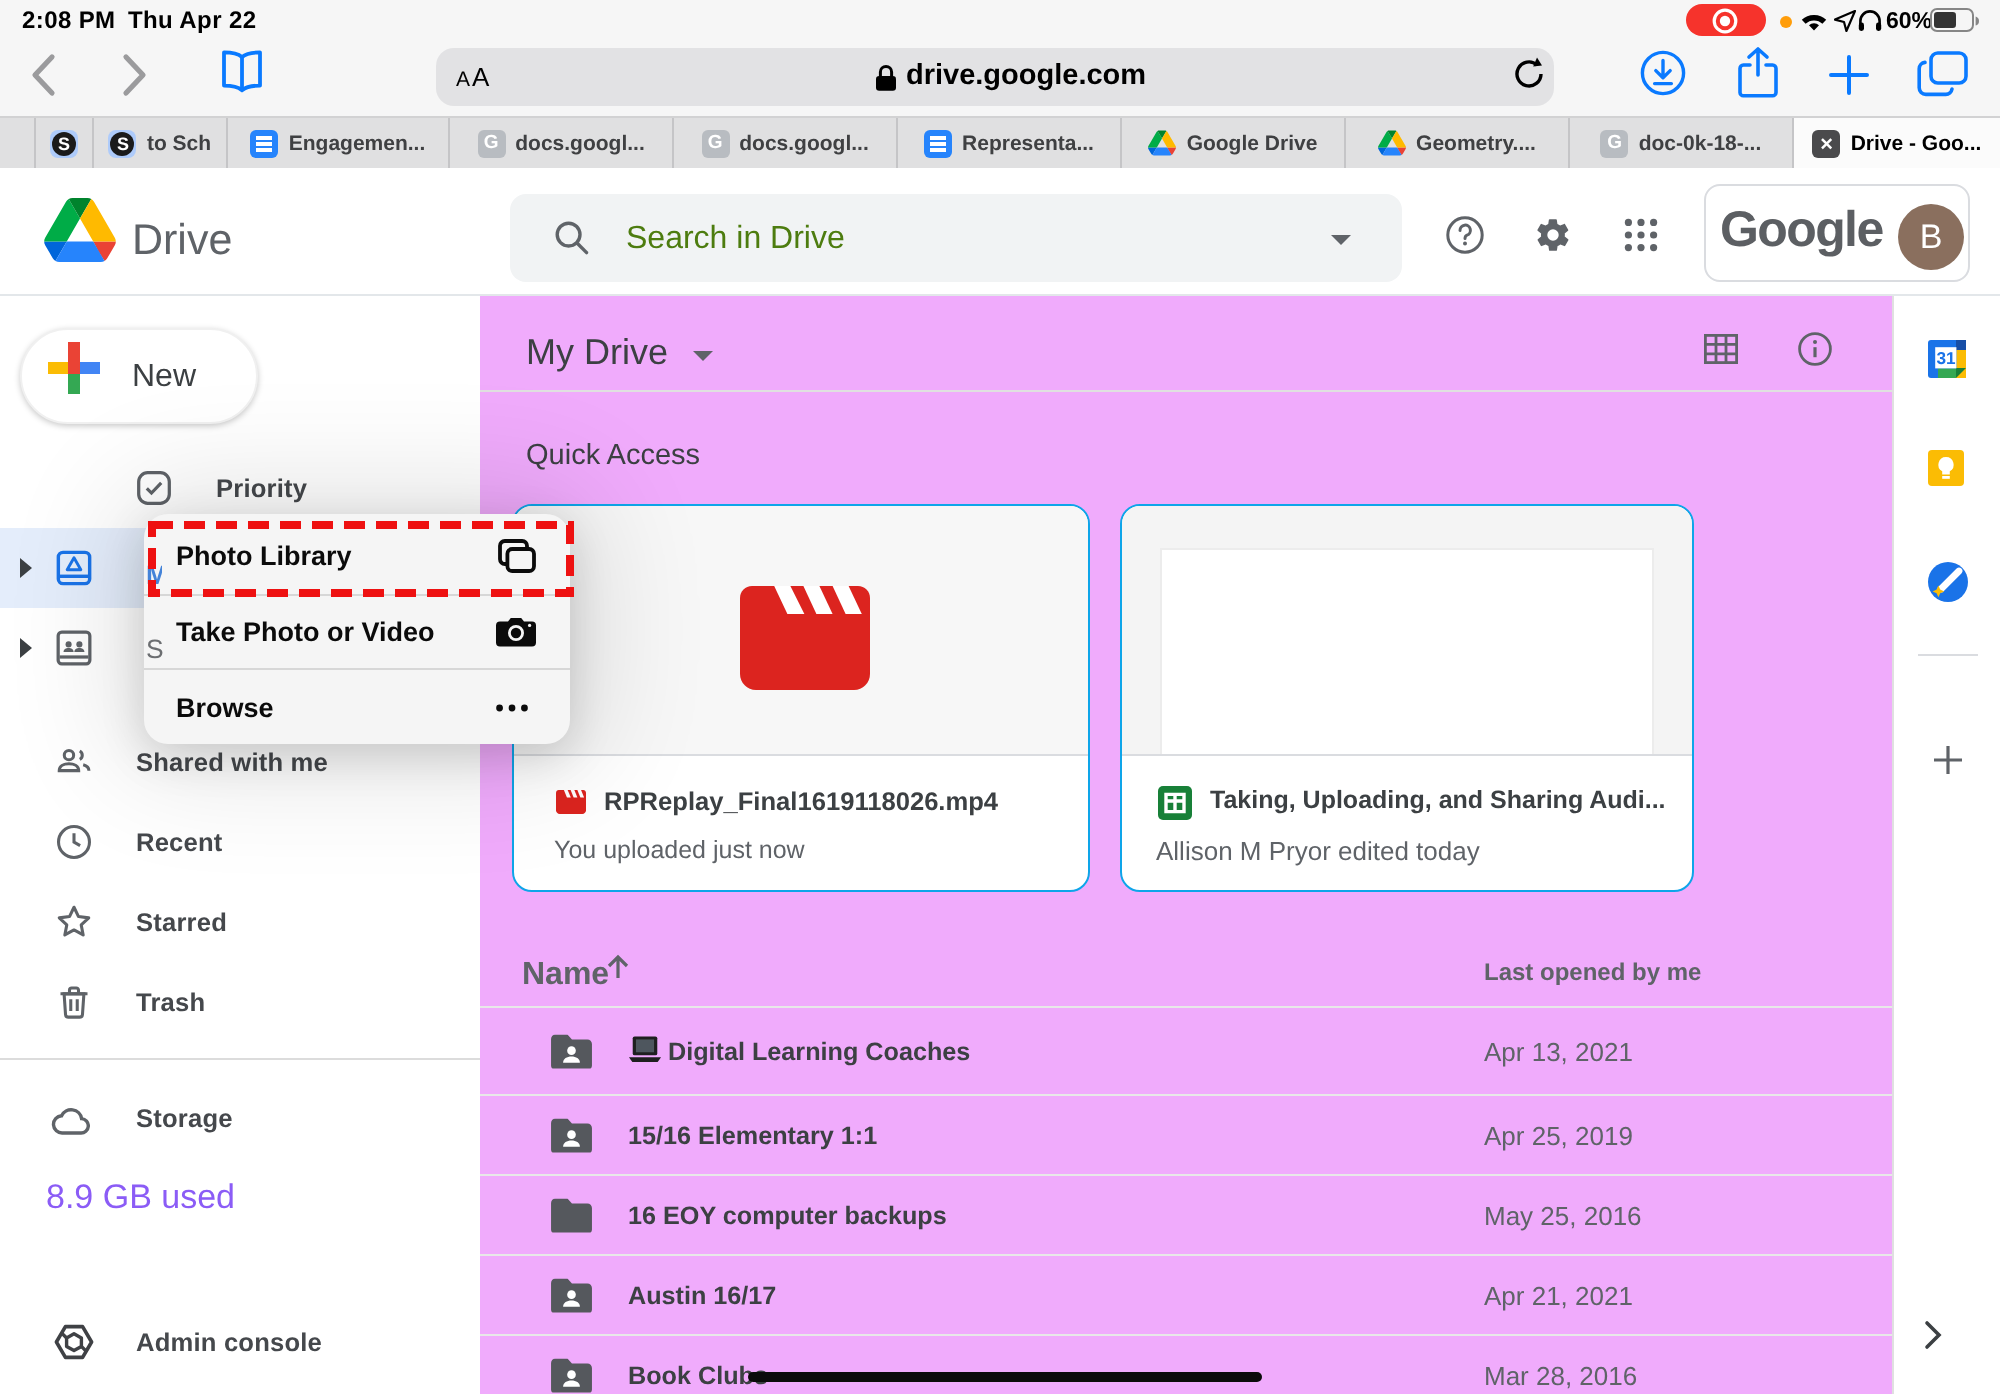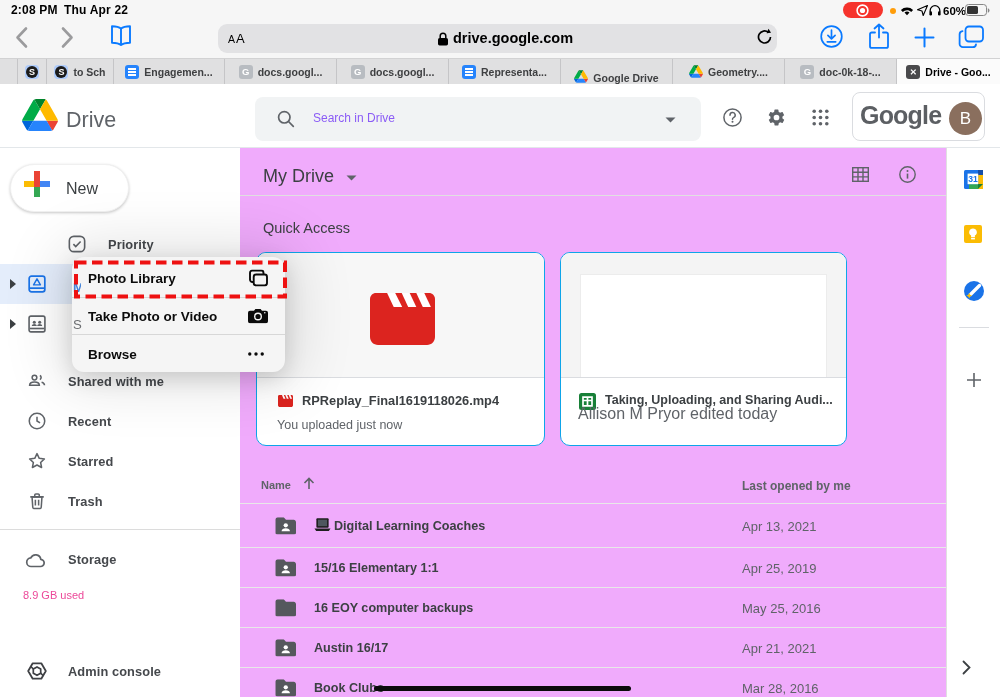--- a/index.html
+++ b/index.html
@@ -158,21 +158,21 @@
         <span>docs.googl...</span>
       </div>
     <div class="tab" style="width:112px;">
         <span class="gico"></span>
         <span>docs.googl...</span>
       </div>
     <div class="tab" style="width:112px;">
         <span class="docico"></span>
         <span>Representa...</span>
       </div>
-    <div class="tab" style="width:112px;align-items:flex-end;">
+    <div class="tab" style="width:112px;">
         <span class="dico">
           <svg width="14" height="13" viewBox="0 0 87.3 78">
             <use href="#drv"></use>
           </svg>
         </span>
         <span>Google Drive</span>
       </div>
     <div class="tab" style="width:112px;">
         <span class="dico">
           <svg width="14" height="13" viewBox="0 0 87.3 78">
@@ -193,21 +193,21 @@
   <div id="driveheader">
     <svg class="abs" style="left:22px;top:15px;" width="36" height="32" viewBox="0 0 87.3 78">
         <use href="#drv"></use>
       </svg>
     <span class="abs" style="left:66px;top:24px;font-size:21.5px;color:#5f6368;">Drive</span>
     <div class="abs" style="left:255px;top:13px;width:446px;height:44px;background:#f1f3f4;border-radius:8px;">
       <svg class="abs" style="left:22px;top:13px;" width="18" height="18" viewBox="0 0 18 18">
           <circle cx="7.3" cy="7.3" r="5.7" fill="none" stroke="#5f6368" stroke-width="1.7"></circle>
           <path d="M11.5 11.5 16.3 16.3" stroke="#5f6368" stroke-width="1.7" stroke-linecap="round"></path>
         </svg>
-      <span class="abs" style="left:58px;top:14px;font-size:12px;color:#8b5cf6;">Search in Drive</span>
+      <span class="abs" style="left:58px;top:14px;font-size:16px;color:#4d7c0f;">Search in Drive</span>
       <svg class="abs" style="left:410px;top:20px;" width="11" height="6" viewBox="0 0 11 6">
           <path d="M0.5 0.5h10L5.5 5.5z" fill="#5f6368"></path>
         </svg>
     </div>
     <svg class="abs" style="left:723px;top:24px;" width="19" height="19" viewBox="0 0 19 19">
         <circle cx="9.5" cy="9.5" r="8.6" fill="none" stroke="#5f6368" stroke-width="1.5"></circle>
         <path d="M7 7.2a2.6 2.6 0 1 1 3.5 2.4c-.8.3-1 .8-1 1.7" fill="none" stroke="#5f6368" stroke-width="1.5" stroke-linecap="round"></path>
         <circle cx="9.5" cy="13.7" r="1" fill="#5f6368"></circle>
       </svg>
     <svg class="abs" style="left:767px;top:24px;" width="19" height="19" viewBox="0 0 24 24">
@@ -299,21 +299,21 @@
         </svg>
       <span class="navtext">Trash</span>
     </div>
     <div class="abs" style="left:0;top:381px;width:240px;height:1px;background:#dcdcdc;"></div>
     <div class="navrow" style="top:391px;">
       <svg class="navicon" style="width:21px;height:16px;left:24px;margin-top:2px;" viewBox="0 0 21 16">
           <path d="M16.8 6.3a5.3 5.3 0 0 0-10-1.4 4.3 4.3 0 0 0 .5 8.6h9a3.6 3.6 0 0 0 .5-7.2z" fill="none" stroke="#5f6368" stroke-width="1.7"></path>
         </svg>
       <span class="navtext">Storage</span>
     </div>
-    <span class="abs" style="left:23px;top:441px;font-size:11px;color:#ec4899;">8.9 GB used</span>
+    <span class="abs" style="left:23px;top:441px;font-size:17px;color:#8b5cf6;">8.9 GB used</span>
     <div class="navrow" style="top:503px;">
       <svg class="navicon" style="width:20px;height:19px;left:27px;" viewBox="0 0 20 19">
           <path d="M5.7 1.8h8.6L18.8 9.5 14.3 17.2H5.7L1.2 9.5z" fill="none" stroke="#3f4145" stroke-width="1.8" stroke-linejoin="round"></path>
           <path d="M10 5.4l3.7 2.1v4.2L10 13.8l-3.7-2.1V7.5z" fill="none" stroke="#3f4145" stroke-width="1.7" stroke-linejoin="round"></path>
           <path d="M6.3 7.5 3.5 4.7M13.7 11.7l2.8 2.8" stroke="#3f4145" stroke-width="1.7"></path>
         </svg>
       <span class="navtext">Admin console</span>
     </div>
   </div>
   <div id="content">
@@ -350,23 +350,23 @@
       <span class="abs" style="left:20px;top:165px;font-size:12.5px;color:#5f6368;white-space:nowrap;">You uploaded just now</span>
     </div>
     <div class="card" style="left:320px;width:287px;">
       <div class="abs" style="left:0;top:0;width:285px;height:125px;background:#f4f4f4;border-bottom:1px solid #dadce0;"></div>
       <div class="abs" style="left:19px;top:21px;width:247px;height:103px;background:#fff;border:1px solid #ececec;border-bottom:none;"></div>
       <svg class="abs" style="left:18px;top:140px;" width="17" height="17" viewBox="0 0 17 17">
           <rect x="0" y="0" width="17" height="17" rx="2.5" fill="#188038"></rect>
           <path d="M4 7.5h9M8.5 4v9M4 4.2h9v8.6H4z" fill="none" stroke="#fff" stroke-width="1.7"></path>
         </svg>
       <span class="abs" style="left:44px;top:140px;font-size:12.5px;font-weight:bold;color:#3c4043;white-space:nowrap;">Taking, Uploading, and Sharing Audi...</span>
-      <span class="abs" style="left:17px;top:152px;font-size:16px;color:#5f6368;white-space:nowrap;">Allison M Pryor edited today</span>
-    </div>
-    <span class="abs" style="left:21px;top:331px;font-size:11px;font-weight:bold;color:#5f6368;">Name</span>
+      <span class="abs" style="left:17px;top:165px;font-size:13px;color:#5f6368;white-space:nowrap;">Allison M Pryor edited today</span>
+    </div>
+    <span class="abs" style="left:21px;top:331px;font-size:16px;font-weight:bold;color:#5f6368;">Name</span>
     <svg class="abs" style="left:63px;top:329px;" width="12" height="13" viewBox="0 0 12 13">
         <path d="M6 12V1.5M1.5 6L6 1.5 10.5 6" fill="none" stroke="#5f6368" stroke-width="1.6"></path>
       </svg>
     <span class="abs" style="left:502px;top:331px;font-size:12px;font-weight:bold;color:#5f6368;">Last opened by me</span>
     <div class="lrow" style="top:355px;height:44px;">
       <svg class="ficon" width="21.5" height="17.5" viewBox="2 1.2 18 15.4">
           <use href="#folder-sh"></use>
         </svg>
       <svg class="abs" style="left:74px;top:13px;" width="17" height="16" viewBox="0 0 18 16">
           <rect x="2.5" y="0.8" width="13" height="10" rx="1" fill="#1f1f1f"></rect>

